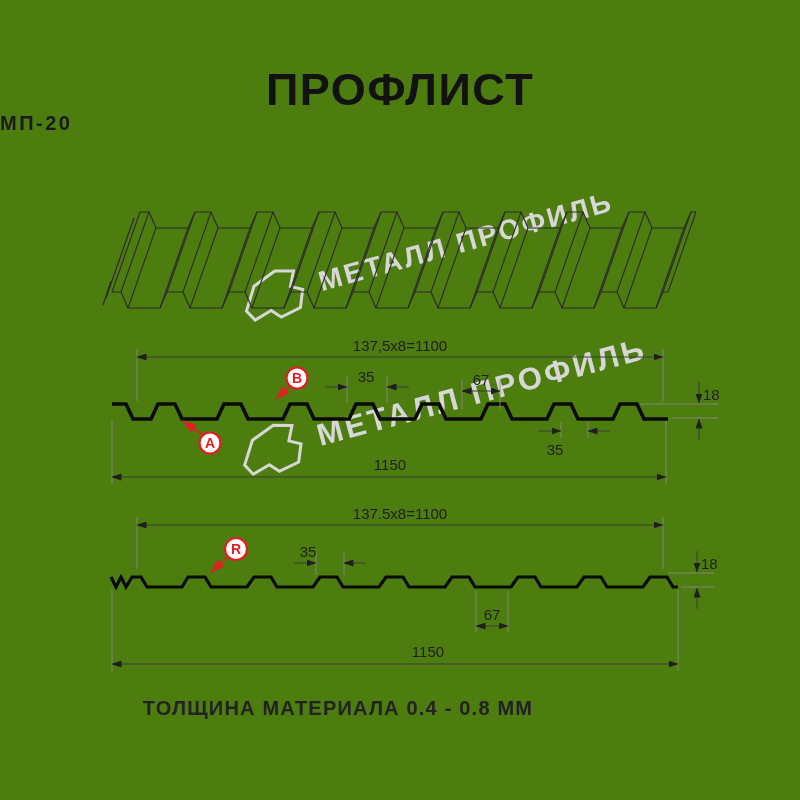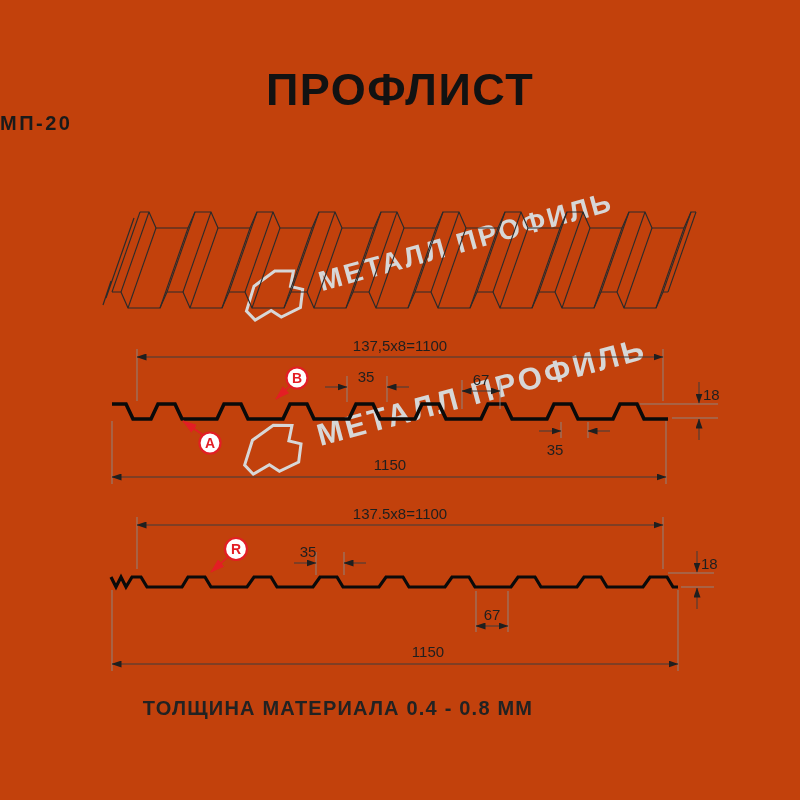--- a/index.html
+++ b/index.html
@@ -1,16 +1,16 @@
 <!DOCTYPE html>
 <html><head>
 <meta charset="utf-8">
 <style>
   html,body{margin:0;padding:0;background:#ffffff;}
-  .page{position:relative;width:800px;height:800px;background:#c2410c;overflow:hidden;
+  .page{position:relative;width:800px;height:800px;background:#4d7c0f;overflow:hidden;
         font-family:"Liberation Sans",sans-serif;}
   .page-title{position:absolute;top:64px;left:0;width:800px;text-align:center;margin:0;
         font-size:45px;font-weight:800;letter-spacing:1.5px;color:#121212;}
   .page-subtitle{position:absolute;top:112px;left:0;width:800px;text-align:left;
         font-size:20px;font-weight:600;letter-spacing:2.5px;color:#1a1a1a;}
   .footer-note{position:absolute;top:697px;left:0;width:676px;text-align:center;
         font-size:20px;font-weight:600;letter-spacing:1.2px;color:#222;}
   .layer{position:absolute;left:0;top:0;width:800px;height:800px;pointer-events:none;}
   
   .wm{position:absolute;display:flex;align-items:flex-end;gap:12px;color:#d7d7d7;pointer-events:none;}

